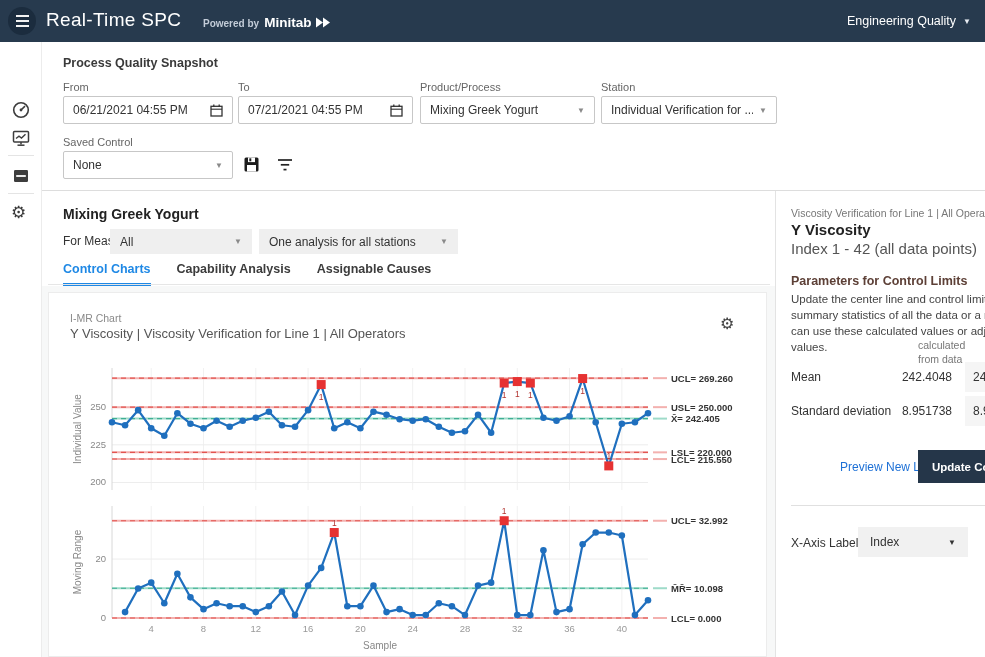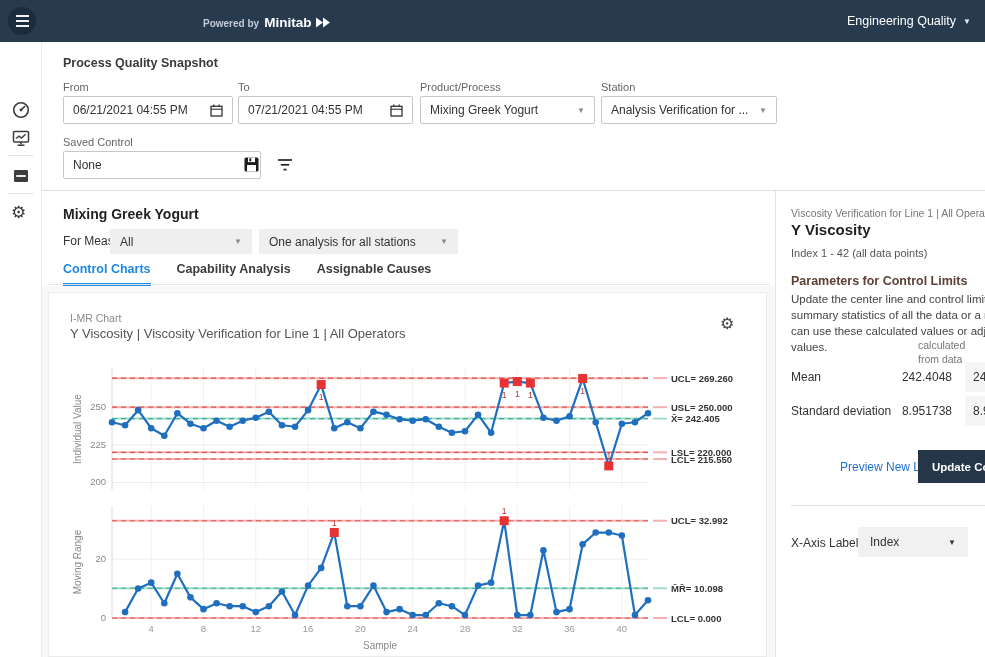--- a/index.html
+++ b/index.html
@@ -57,21 +57,21 @@
   .chart-subtitle { position:absolute; left:70px; top:326px; font-size:13px; color:#555; }
   .chart-gear { position:absolute; left:720px; top:316px; font-size:16px; color:#444; cursor:pointer; line-height:16px; }
   #chart1 { position:absolute; left:70px; top:362px; width:690px; height:140px; }
   #chart2 { position:absolute; left:70px; top:498px; width:690px; height:160px; }
   svg { font-family:"Liberation Sans", sans-serif; display:block; }
 
   
   .rpanel-border { position:absolute; left:775px; top:191px; width:1px; height:466px; background:#e3e3e3; }
   .rp-subtitle { position:absolute; left:791px; top:207px; font-size:10.5px; color:#777; white-space:nowrap; }
   .rp-title { position:absolute; left:791px; top:221px; font-size:15px; font-weight:700; color:#222; }
-  .rp-index { position:absolute; left:791px; top:247px; font-size:11px; color:#555; white-space:nowrap; }
+  .rp-index { position:absolute; left:791px; top:240px; font-size:15px; color:#555; white-space:nowrap; }
   .rp-section { position:absolute; left:791px; top:274px; font-size:12.5px; font-weight:700; color:#5d4037; white-space:nowrap; }
   .rp-para { position:absolute; left:791px; top:292px; width:300px; font-size:11.5px; color:#444; line-height:1.38; }
   .rp-calc-head { position:absolute; left:918px; top:339px; font-size:10.5px; color:#777; white-space:pre-line; line-height:1.3; }
   .rp-row-label { position:absolute; left:791px; font-size:12px; color:#333; white-space:nowrap; }
   .rp-row-val { position:absolute; left:862px; width:90px; text-align:right; font-size:12px; color:#333; }
   .rp-input { position:absolute; left:965px; width:110px; height:30px; background:#f5f5f5;
     font-size:12px; color:#333; line-height:30px; padding-left:8px; white-space:nowrap; overflow:hidden; }
   .rp-link { position:absolute; left:840px; top:460px; font-size:12px; color:#1d70d6; cursor:pointer; white-space:nowrap; }
   .rp-button { position:absolute; left:918px; top:450px; height:33px; background:#253649; color:#fff;
     font-size:11.5px; font-weight:700; display:flex; align-items:center; padding:0 14px; white-space:nowrap; cursor:pointer; }
@@ -84,20 +84,21 @@
 </style>
 </head>
 <body>
 
 <div class="header">
   <div class="hamburger">
       <i></i>
       <i></i>
       <i></i>
     </div>
+  <div class="app-title">Real-Time SPC</div>
   <div class="powered">
     <span class="pby">Powered by</span>
     <span class="mtb">Minitab</span>
     <span class="mtb-logo">
       <svg width="15" height="13" viewBox="0 0 15 13">
           <path d="M0 1.5 L7 6.5 L0 11.5 Z" fill="#fff"></path>
           <path d="M7 1.5 L14 6.5 L7 11.5 Z" fill="#fff"></path>
         </svg>
     </span>
   </div>
@@ -159,26 +160,26 @@
     <line x1="1" y1="5.2" x2="12" y2="5.2" stroke="#333" stroke-width="1.1"></line>
     <line x1="3.8" y1="0.6" x2="3.8" y2="3" stroke="#333" stroke-width="1.3"></line>
     <line x1="9.2" y1="0.6" x2="9.2" y2="3" stroke="#333" stroke-width="1.3"></line>
   </svg>
 </div>
 <div class="f-input" style="left:420px; width:175px;">
   <span class="val">Mixing Greek Yogurt</span>
   <span class="caret">▼</span>
 </div>
 <div class="f-input" style="left:601px; width:176px;">
-  <span class="val">Analysis Verification for ...</span>
+  <span class="val">Individual Verification for ...</span>
   <span class="caret">▼</span>
 </div>
 
 <div class="sf-label">Saved Control</div>
-<div class="f-input" style="left:63px; top:151px; width:198px;">
+<div class="f-input" style="left:63px; top:151px; width:170px;">
   <span class="val">None</span>
   <span class="caret">▼</span>
 </div>
 <div class="abs" style="left:243px; top:156px; cursor:pointer;">
   <svg width="17" height="17" viewBox="0 0 17 17">
     <rect x="1.5" y="1.5" width="14" height="14" rx="1.5" fill="#1d1d1d"></rect>
     <rect x="5" y="1.5" width="7" height="4.6" fill="#ffffff"></rect>
     <rect x="6.3" y="2.3" width="2" height="3" fill="#1d1d1d"></rect>
     <rect x="4" y="9" width="9" height="6.5" fill="#ffffff"></rect>
   </svg>

